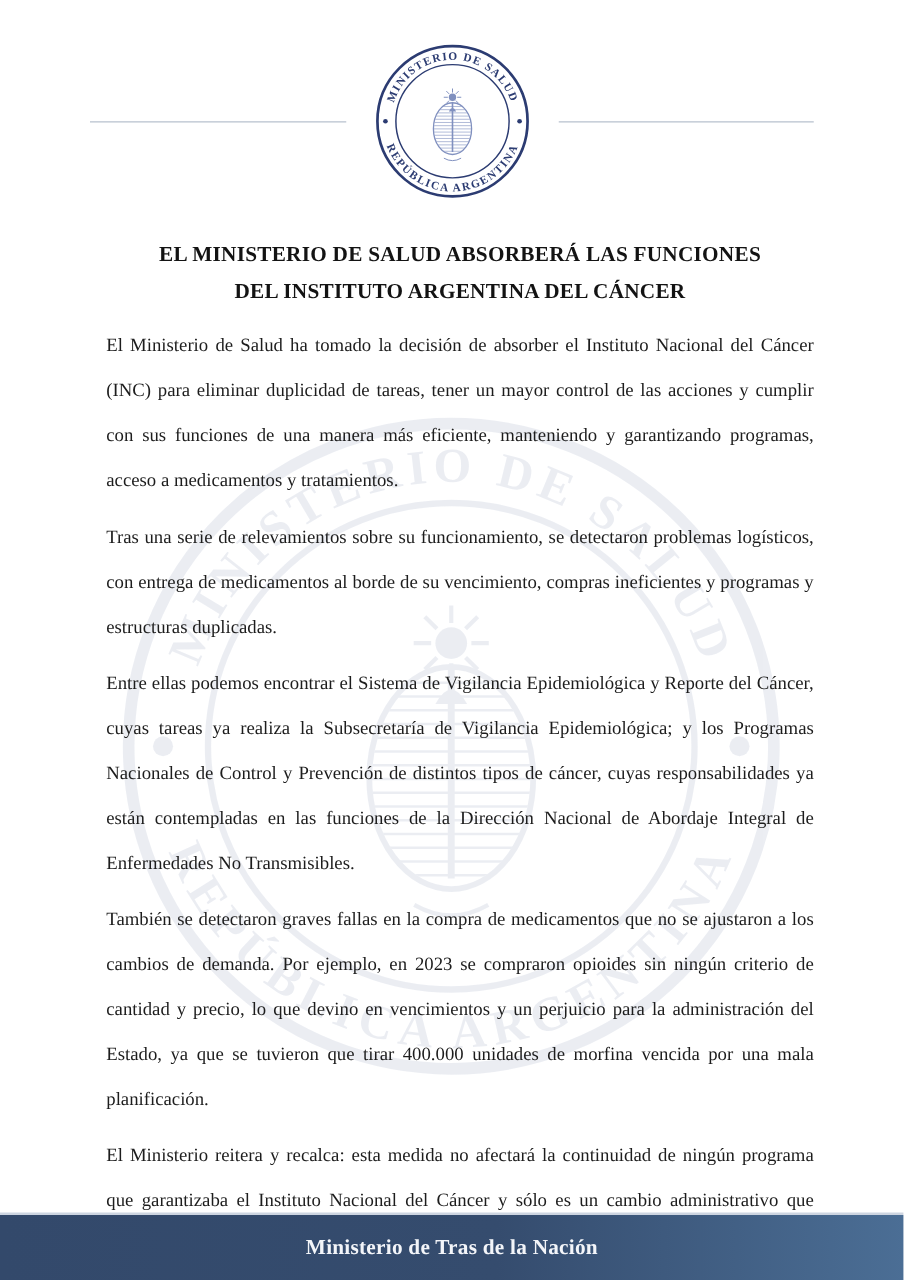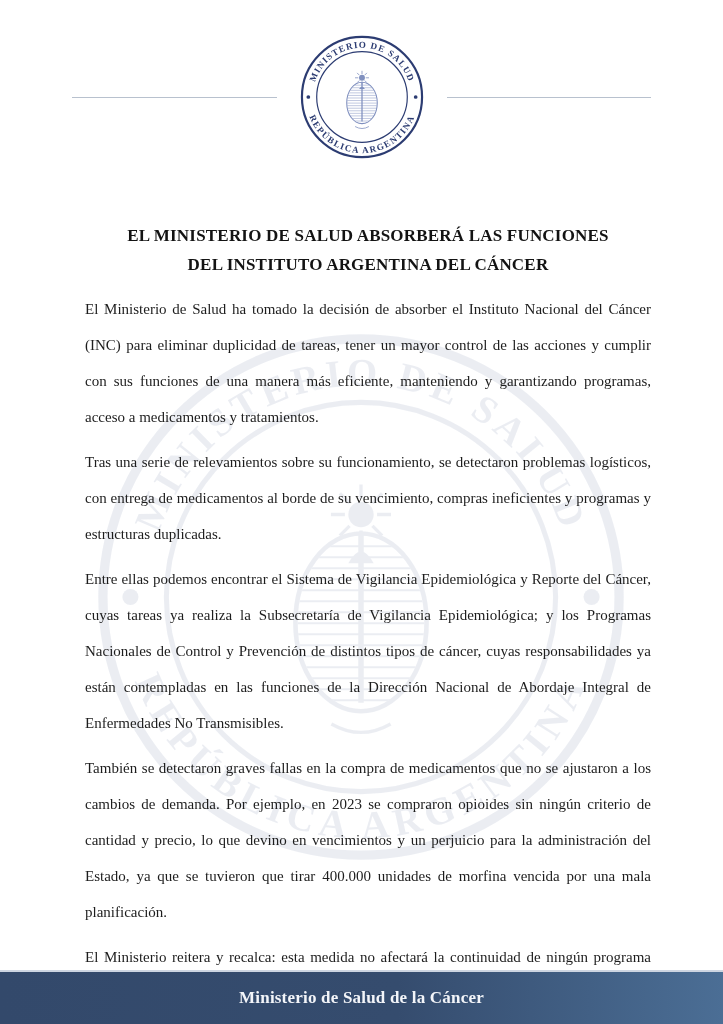--- a/index.html
+++ b/index.html
@@ -13,21 +13,21 @@
     position:absolute; left:86px; top:322px; width:550px; height:550px;
     opacity:0.10; pointer-events:none;
   }
   
   .header { display:flex; align-items:center; padding:0 72px; margin:0; padding-top:33px; height:128px; position:relative; }
   .header .rule { flex:1 1 auto; height:1px; background:#b8c1ce; }
   .seal { width:128px; height:128px; margin:0 21px; flex:0 0 auto; }
   
   .content { position:relative; padding:0 72px 0 85px; }
   .title {
-    margin:60px 0 12px 0; text-align:center;
+    margin:28px 0 12px 0; text-align:center;
     font-size:17px; font-weight:bold; line-height:29px;
     color:#131313; letter-spacing:0.2px;
   }
   .title span { display:block; }
   .content p {
     margin:9px 0 0 0; text-align:justify;
     font-size:15px; line-height:36px; color:#1d1d1d;
   }
   .content p:first-of-type { margin-top:10px; }
   
@@ -120,16 +120,16 @@
       <span>DEL INSTITUTO ARGENTINA DEL CÁNCER</span>
     </h1>
     <p>El Ministerio de Salud ha tomado la decisión de absorber el Instituto Nacional del Cáncer (INC) para eliminar duplicidad de tareas, tener un mayor control de las acciones y cumplir con sus funciones de una manera más eficiente, manteniendo y garantizando programas, acceso a medicamentos y tratamientos.</p>
     <p>Tras una serie de relevamientos sobre su funcionamiento, se detectaron problemas logísticos, con entrega de medicamentos al borde de su vencimiento, compras ineficientes y programas y estructuras duplicadas.</p>
     <p>Entre ellas podemos encontrar el Sistema de Vigilancia Epidemiológica y Reporte del Cáncer, cuyas tareas ya realiza la Subsecretaría de Vigilancia Epidemiológica; y los Programas Nacionales de Control y Prevención de distintos tipos de cáncer, cuyas responsabilidades ya están contempladas en las funciones de la Dirección Nacional de Abordaje Integral de Enfermedades No Transmisibles.</p>
     <p>También se detectaron graves fallas en la compra de medicamentos que no se ajustaron a los cambios de demanda. Por ejemplo, en 2023 se compraron opioides sin ningún criterio de cantidad y precio, lo que devino en vencimientos y un perjuicio para la administración del Estado, ya que se tuvieron que tirar 400.000 unidades de morfina vencida por una mala planificación.</p>
     <p>El Ministerio reitera y recalca: esta medida no afectará la continuidad de ningún programa que garantizaba el Instituto Nacional del Cáncer y sólo es un cambio administrativo que apunta a corregir los problemas encontrados, optimizar los procesos de compra y mejorar la calidad de la atención al paciente oncológico.</p>
   </main>
 
   <footer class="footer">
-    <span>Ministerio de Salud de la Cáncer</span>
+    <span>Ministerio de Tras de la Nación</span>
   </footer>
 
 </div>
 
 </body></html>

